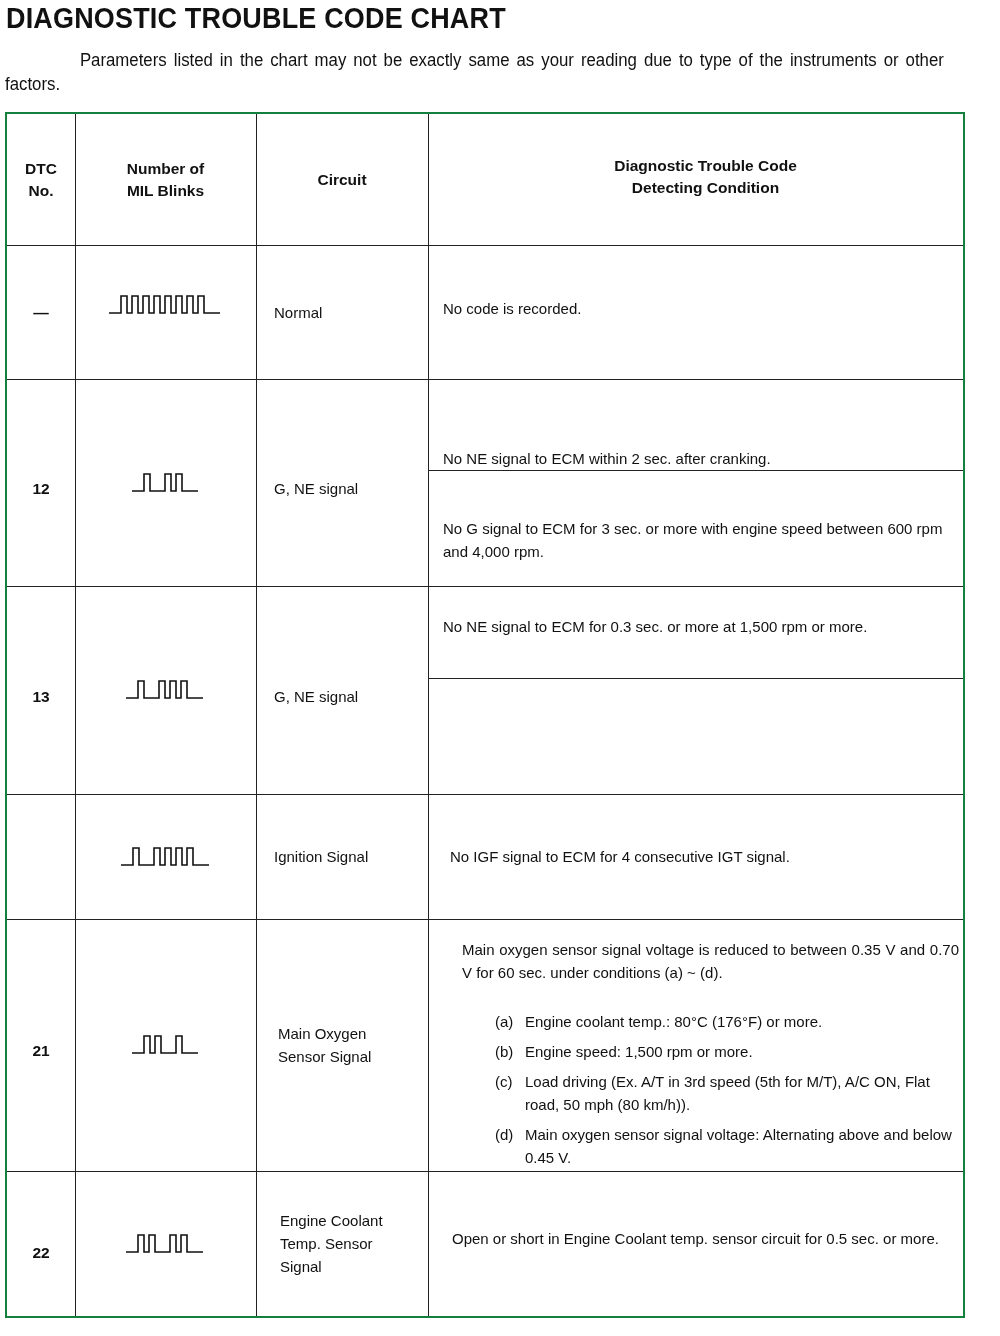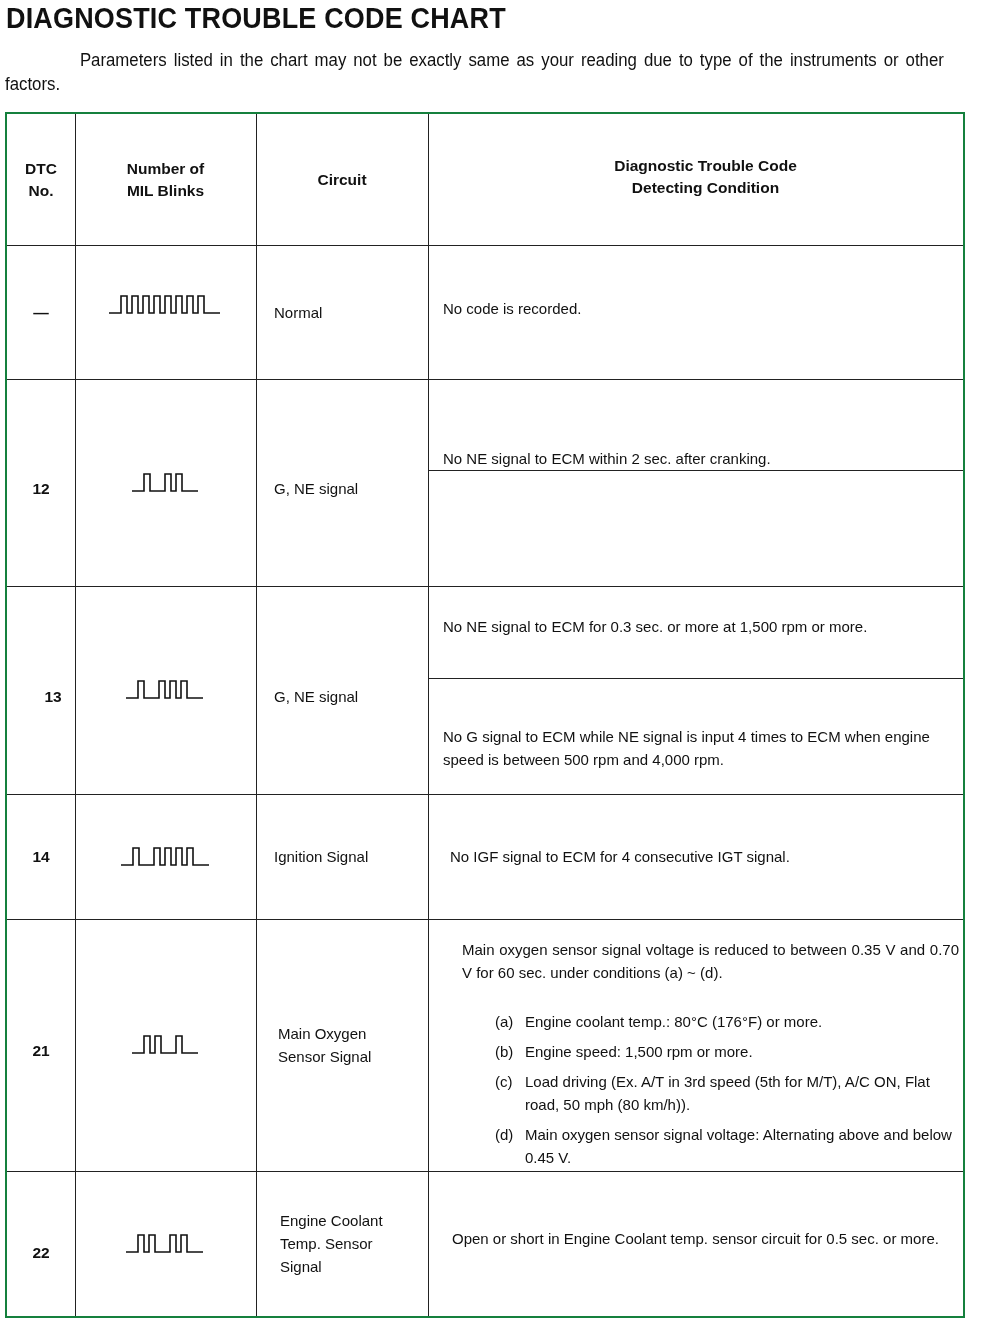--- a/index.html
+++ b/index.html
@@ -103,32 +103,31 @@
   <div class="cell cond" style="left:421px; top:131px; width:555px; height:134px; padding-bottom:8px;">No code is recorded.</div>
 
   <div class="cell dtc" style="left:0; top:265px; width:68px; height:207px; padding-top:12px;">12</div>
   <div class="cell blink" style="left:68px; top:265px; width:181px; height:207px;">
     <svg class="wave" width="72" height="24">
         <polyline points="2,20 14,20 14,3 20,3 20,20 35,20 35,3 41,3 41,20 46,20 46,3 52,3 52,20 68,20"></polyline>
       </svg>
   </div>
   <div class="cell circ" style="left:249px; top:265px; width:172px; height:207px; padding-top:12px;">G, NE signal</div>
   <div class="cell cond" style="left:421px; top:265px; width:555px; height:91px; padding-bottom:12px;margin-top:40px;">No NE signal to ECM within 2 sec. after cranking.</div>
+  <div class="cell cond" style="left:421px; top:356px; width:555px; height:116px; padding-top:24px;">No G signal to ECM for 3 sec. or more with engine speed between 600 rpm and 4,000 rpm.</div>
 
-  <div class="cell dtc" style="left:12px; top:472px; width:68px; height:208px; padding-top:12px;">13</div>
+  <div class="cell dtc" style="left:0; top:472px; width:68px; height:208px; padding-top:12px;">13</div>
   <div class="cell blink" style="left:68px; top:472px; width:181px; height:208px;">
     <svg class="wave" width="83" height="24">
         <polyline points="2,20 14,20 14,3 20,3 20,20 35,20 35,3 41,3 41,20 46,20 46,3 52,3 52,20 57,20 57,3 63,3 63,20 79,20"></polyline>
       </svg>
   </div>
   <div class="cell circ" style="left:249px; top:472px; width:172px; height:208px; padding-top:12px;">G, NE signal</div>
   <div class="cell cond" style="left:421px; top:472px; width:555px; height:92px; padding-bottom:12px;">No NE signal to ECM for 0.3 sec. or more at 1,500 rpm or more.</div>
-  <div class="cell cond" style="left:421px; top:564px; width:555px; height:116px; padding-top:24px;">No G signal to ECM while NE signal is input 4 times to ECM when engine speed is between 500 rpm and 4,000 rpm.</div>
 
-  <div class="cell dtc" style="left:0; top:680px; width:68px; height:125px;">14</div>
   <div class="cell blink" style="left:68px; top:680px; width:181px; height:125px;">
     <svg class="wave" width="94" height="24">
         <polyline points="2,20 14,20 14,3 20,3 20,20 35,20 35,3 41,3 41,20 46,20 46,3 52,3 52,20 57,20 57,3 63,3 63,20 68,20 68,3 74,3 74,20 90,20"></polyline>
       </svg>
   </div>
   <div class="cell circ" style="left:249px; top:680px; width:172px; height:125px;">Ignition Signal</div>
   <div class="cell cond" style="left:421px; top:680px; width:555px; height:125px; padding-left:22px;">No IGF signal to ECM for 4 consecutive IGT signal.</div>
 
   <div class="cell dtc" style="left:0; top:805px; width:68px; height:252px; padding-top:10px;">21</div>
   <div class="cell blink" style="left:68px; top:805px; width:181px; height:252px;">

